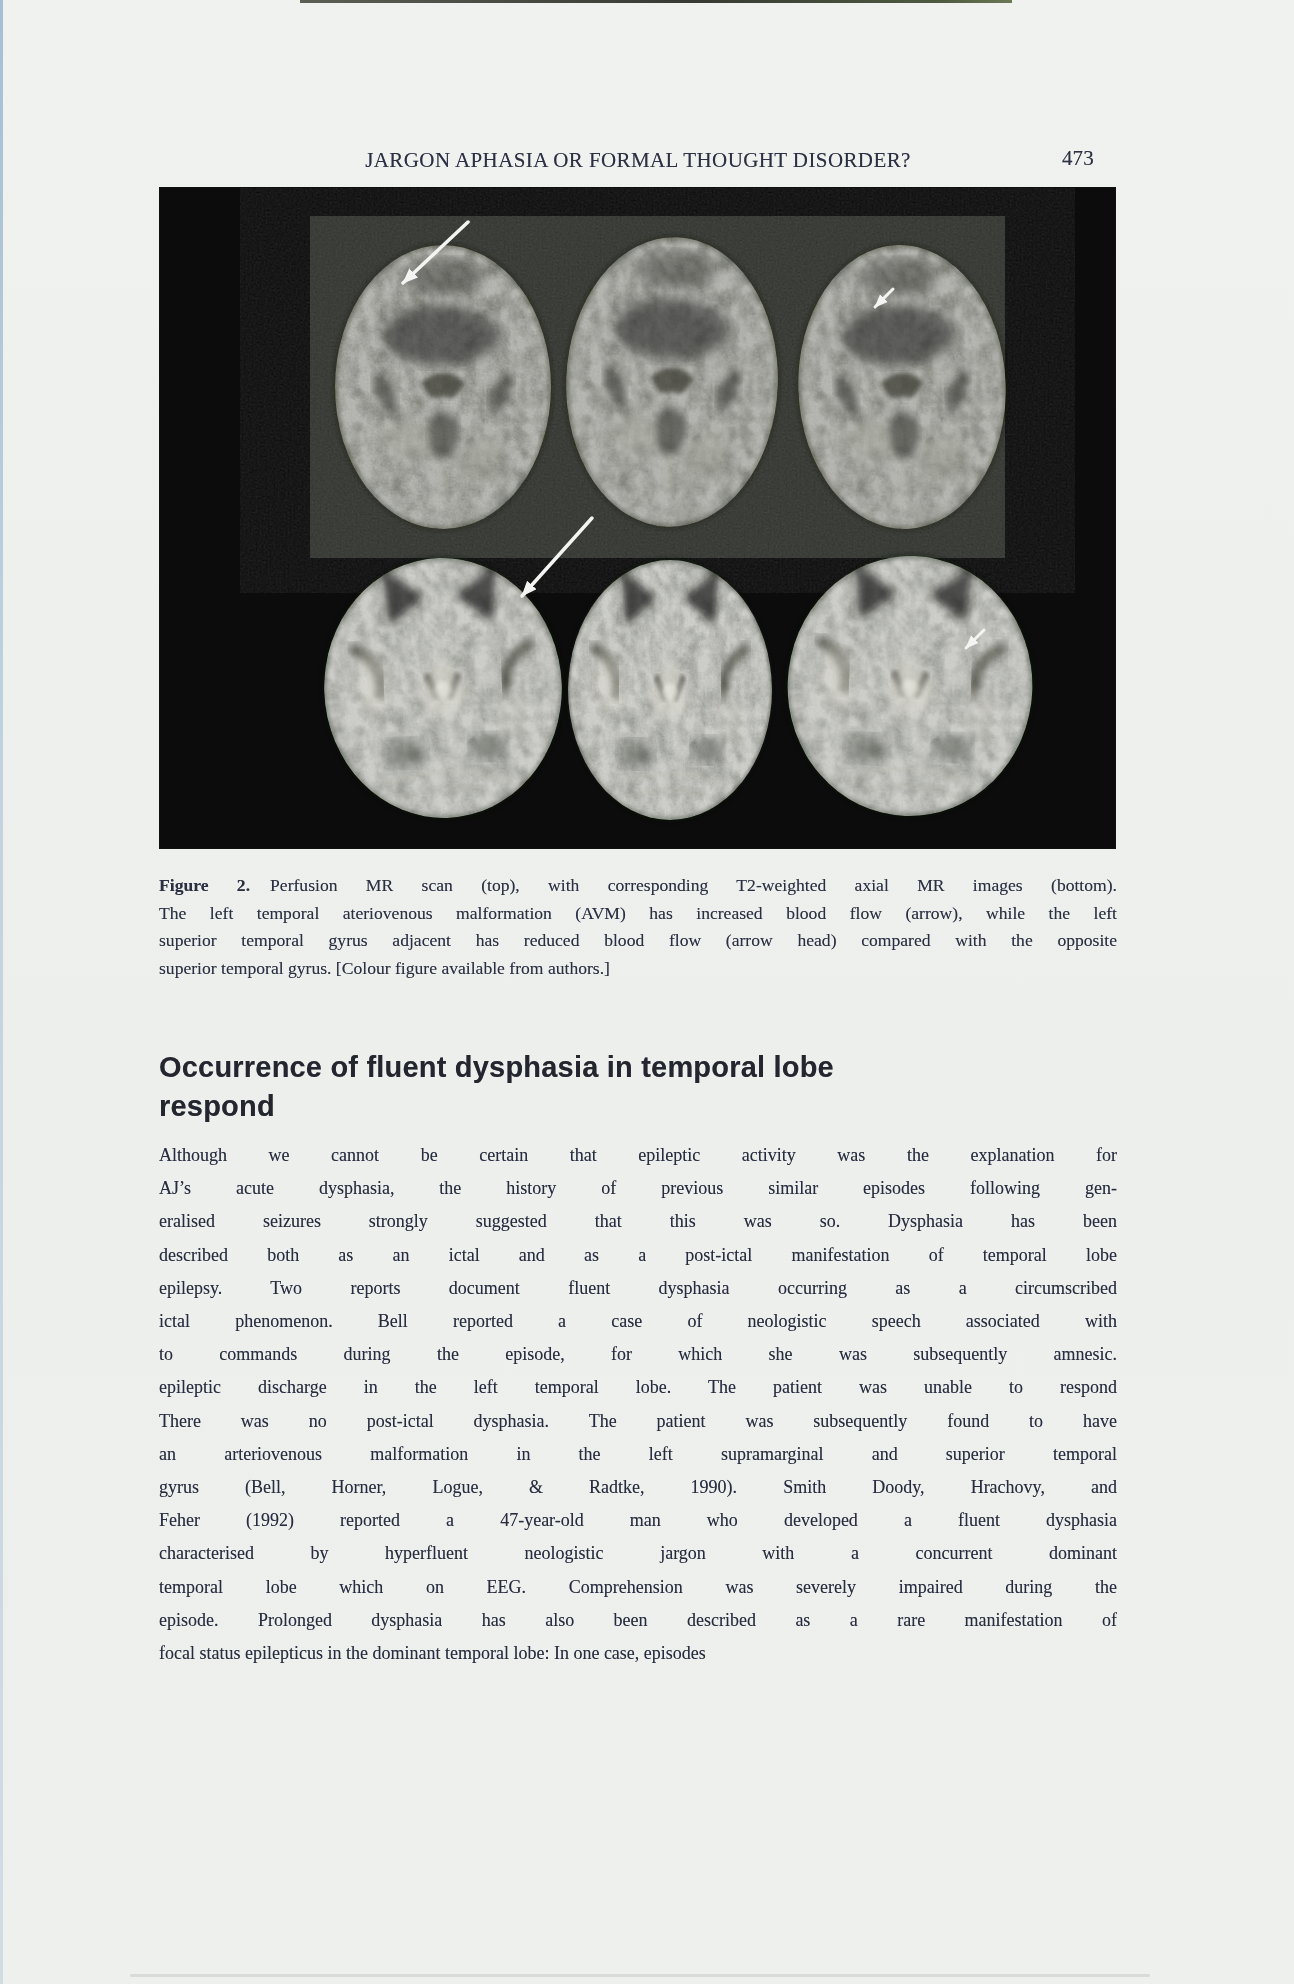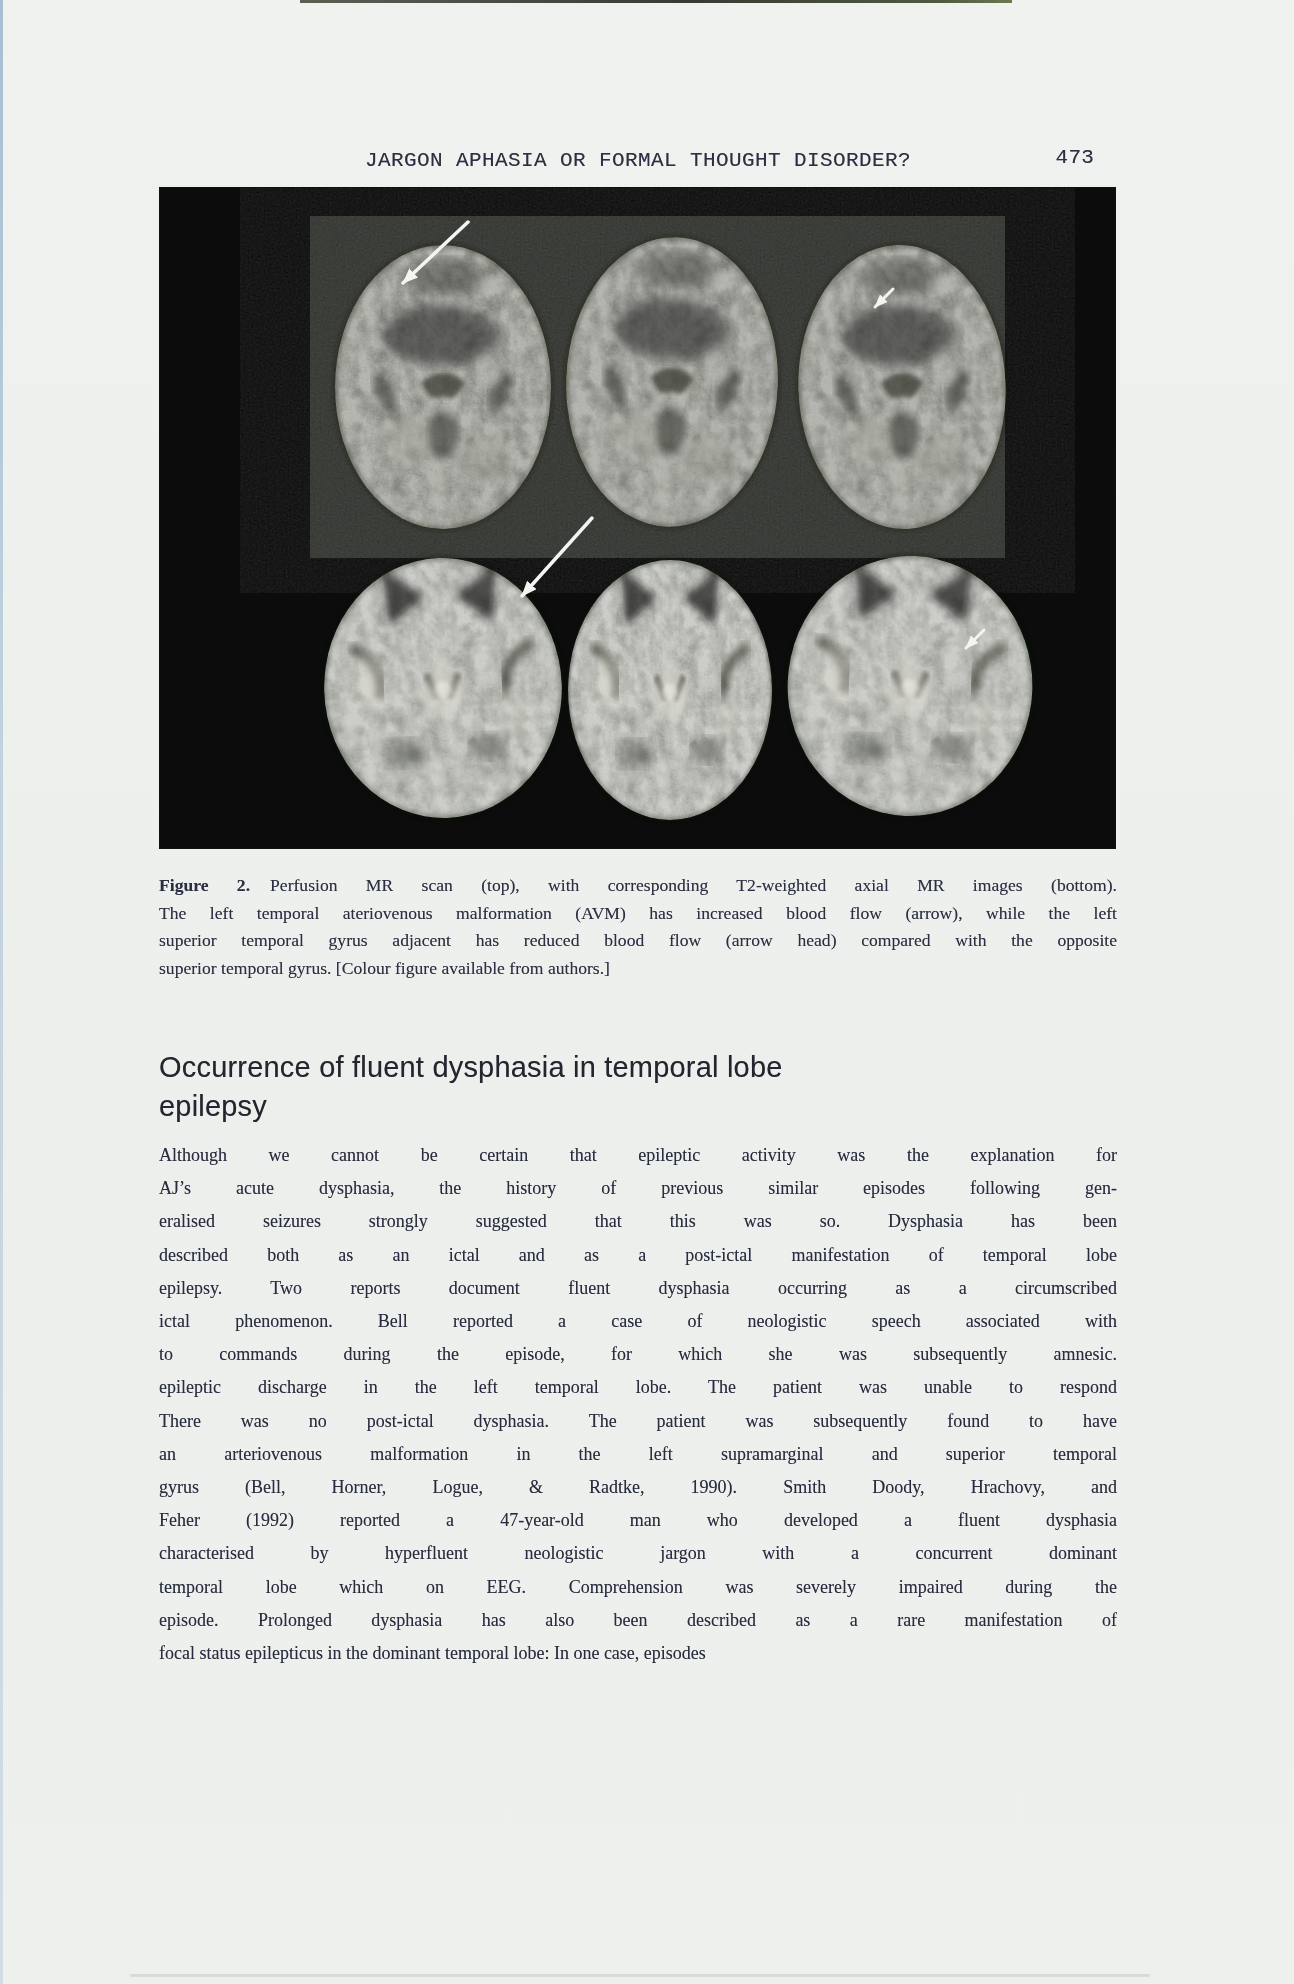--- a/index.html
+++ b/index.html
@@ -13,21 +13,21 @@
   }
   .edge-left{position:absolute;left:0;top:0;width:3px;height:100%;
     background:linear-gradient(180deg,#9ab6cd,#b9cedd 40%,#cdd9e2);opacity:.85;}
   .edge-top{position:absolute;left:300px;top:0;width:712px;height:3px;
     background:linear-gradient(90deg,#4a4f43,#23261e 55%,#3c4a2c 90%,#5d6b44);opacity:.9;}
   .edge-bottom{position:absolute;left:130px;top:1974px;width:1020px;height:3px;
     background:#c9cdc9;opacity:.6;border-radius:2px;}
 
   .running-head{
     position:absolute;left:160px;top:146px;width:956px;height:28px;
-    font-family:Liberation Mono, monospace;
+    font-family:Liberation Serif, serif;
     font-size:21px;letter-spacing:.4px;color:#2c3042;
     display:flex;align-items:center;justify-content:center;
     text-shadow:0 0 .6px rgba(44,48,66,.45);
   }
   .rh-page{position:absolute;right:22px;top:0;letter-spacing:.2px;}
 
   .figure-wrap{
     position:absolute;left:160px;top:188px;width:955px;height:660px;
     background:#0c0c0c;box-shadow:0 0 0 1px #101010;
   }
@@ -37,21 +37,21 @@
     position:absolute;left:159px;top:872px;width:958px;
     font-size:17.6px;line-height:27.6px;color:#2a2f41;
     text-shadow:0 0 .5px rgba(42,47,65,.4);
   }
   .cap-line{white-space:nowrap;}
   .j{text-align:justify;text-align-last:justify;white-space:normal;}
   .cap-label{font-weight:bold;margin-right:20px;}
 
   .section-heading{
     position:absolute;left:159px;top:1048px;margin:0;
-    font-family:"Liberation Sans",sans-serif;font-weight:400;
+    font-family:"Liberation Sans",sans-serif;font-weight:700;
     font-size:29px;line-height:39px;color:#23262e;
     letter-spacing:.2px;
     text-shadow:0 0 .6px rgba(35,38,46,.4);
   }
 
   .body-text{
     position:absolute;left:159px;top:1139px;width:958px;
     font-size:18px;line-height:33.2px;color:#272c3e;
     text-shadow:0 0 .6px rgba(39,44,62,.38);
   }
@@ -181,21 +181,21 @@
 
   <div class="caption">
     <div class="cap-line j"><span class="cap-label">Figure 2.</span><span>Perfusion MR scan (top), with corresponding T2-weighted axial MR images (bottom).</span></div>
     <div class="cap-line j">The left temporal ateriovenous malformation (AVM) has increased blood flow (arrow), while the left</div>
     <div class="cap-line j">superior temporal gyrus adjacent has reduced blood flow (arrow head) compared with the opposite</div>
     <div class="cap-line">superior temporal gyrus. [Colour figure available from authors.]</div>
   </div>
 
   <h2 class="section-heading">
     <span>Occurrence of fluent dysphasia in temporal lobe</span><br>
-    <span>epilepsy</span>
+    <span>respond</span>
   </h2>
 
   <div class="body-text">
     <div class="bl j">Although we cannot be certain that epileptic activity was the explanation for</div>
     <div class="bl j">AJ’s acute dysphasia, the history of previous similar episodes following gen-</div>
     <div class="bl j">eralised seizures strongly suggested that this was so. Dysphasia has been</div>
     <div class="bl j">described both as an ictal and as a post-ictal manifestation of temporal lobe</div>
     <div class="bl j">epilepsy. Two reports document fluent dysphasia occurring as a circumscribed</div>
     <div class="bl j">ictal phenomenon. Bell reported a case of neologistic speech associated with</div>
     <div class="bl j">to commands during the episode, for which she was subsequently amnesic.</div>

